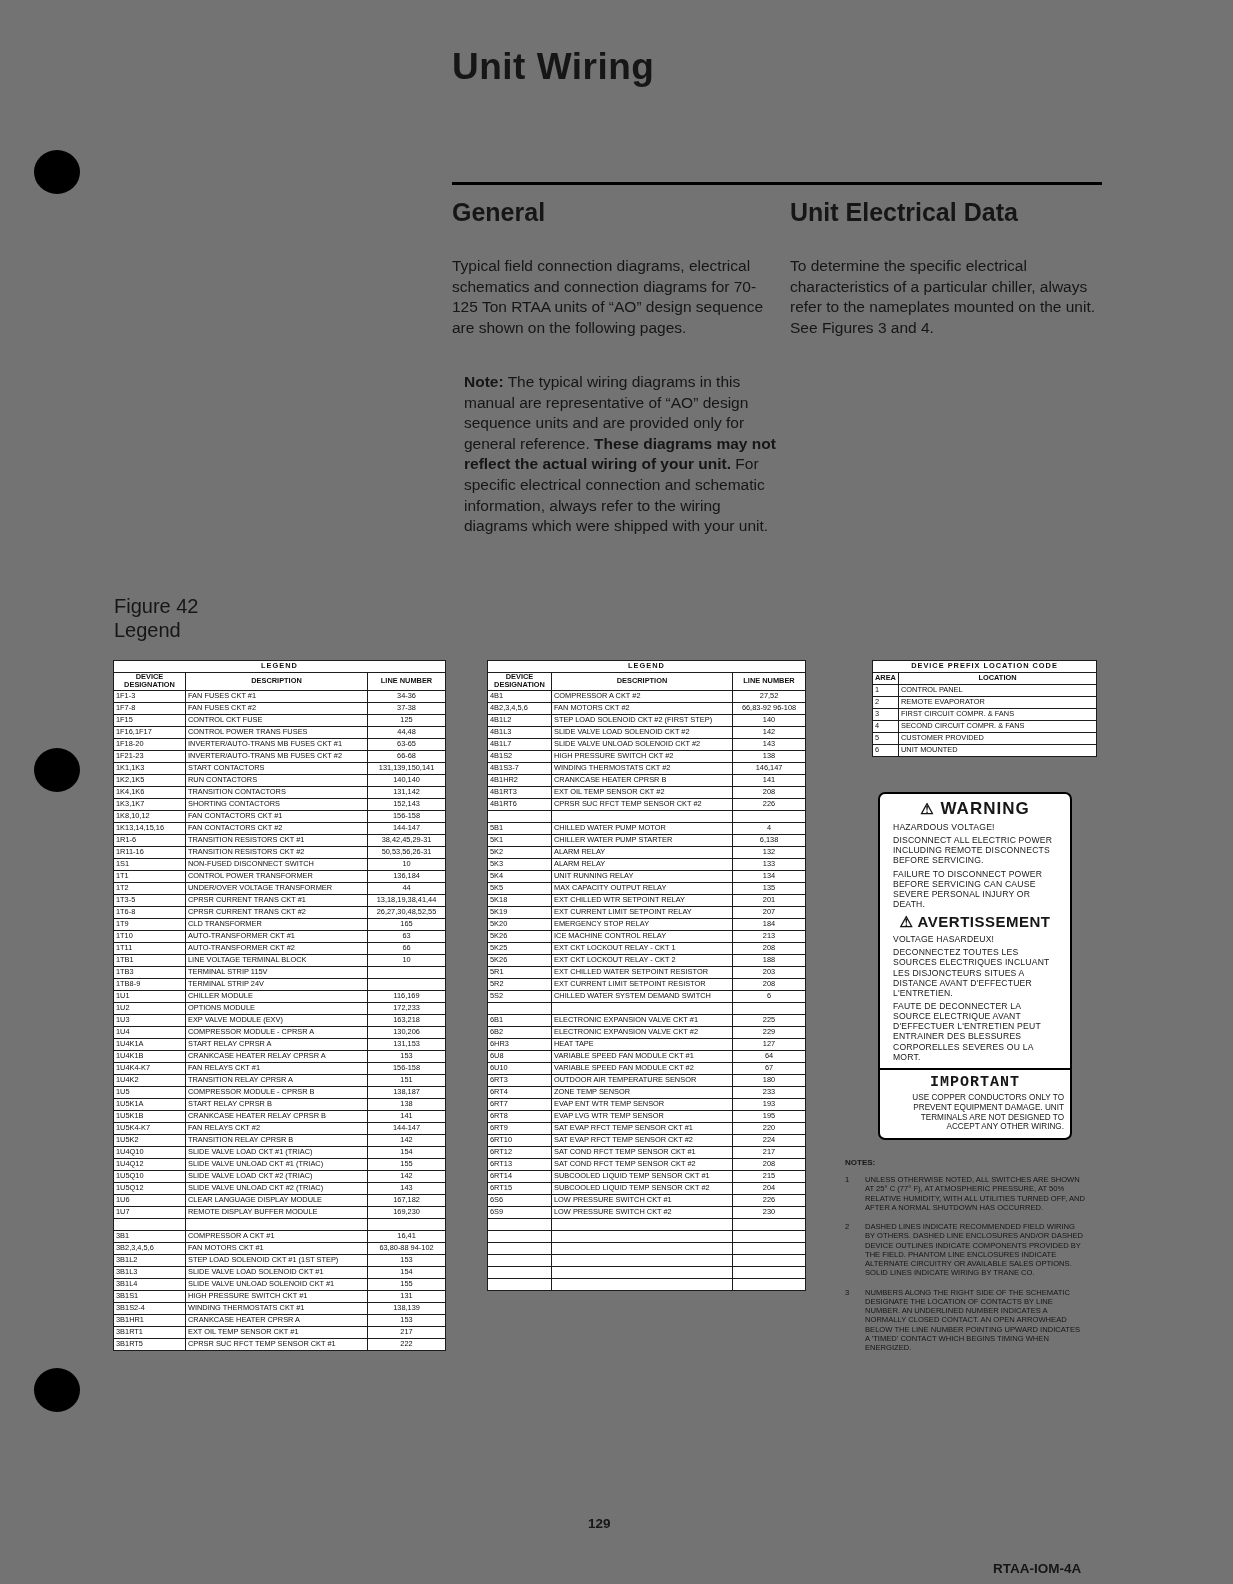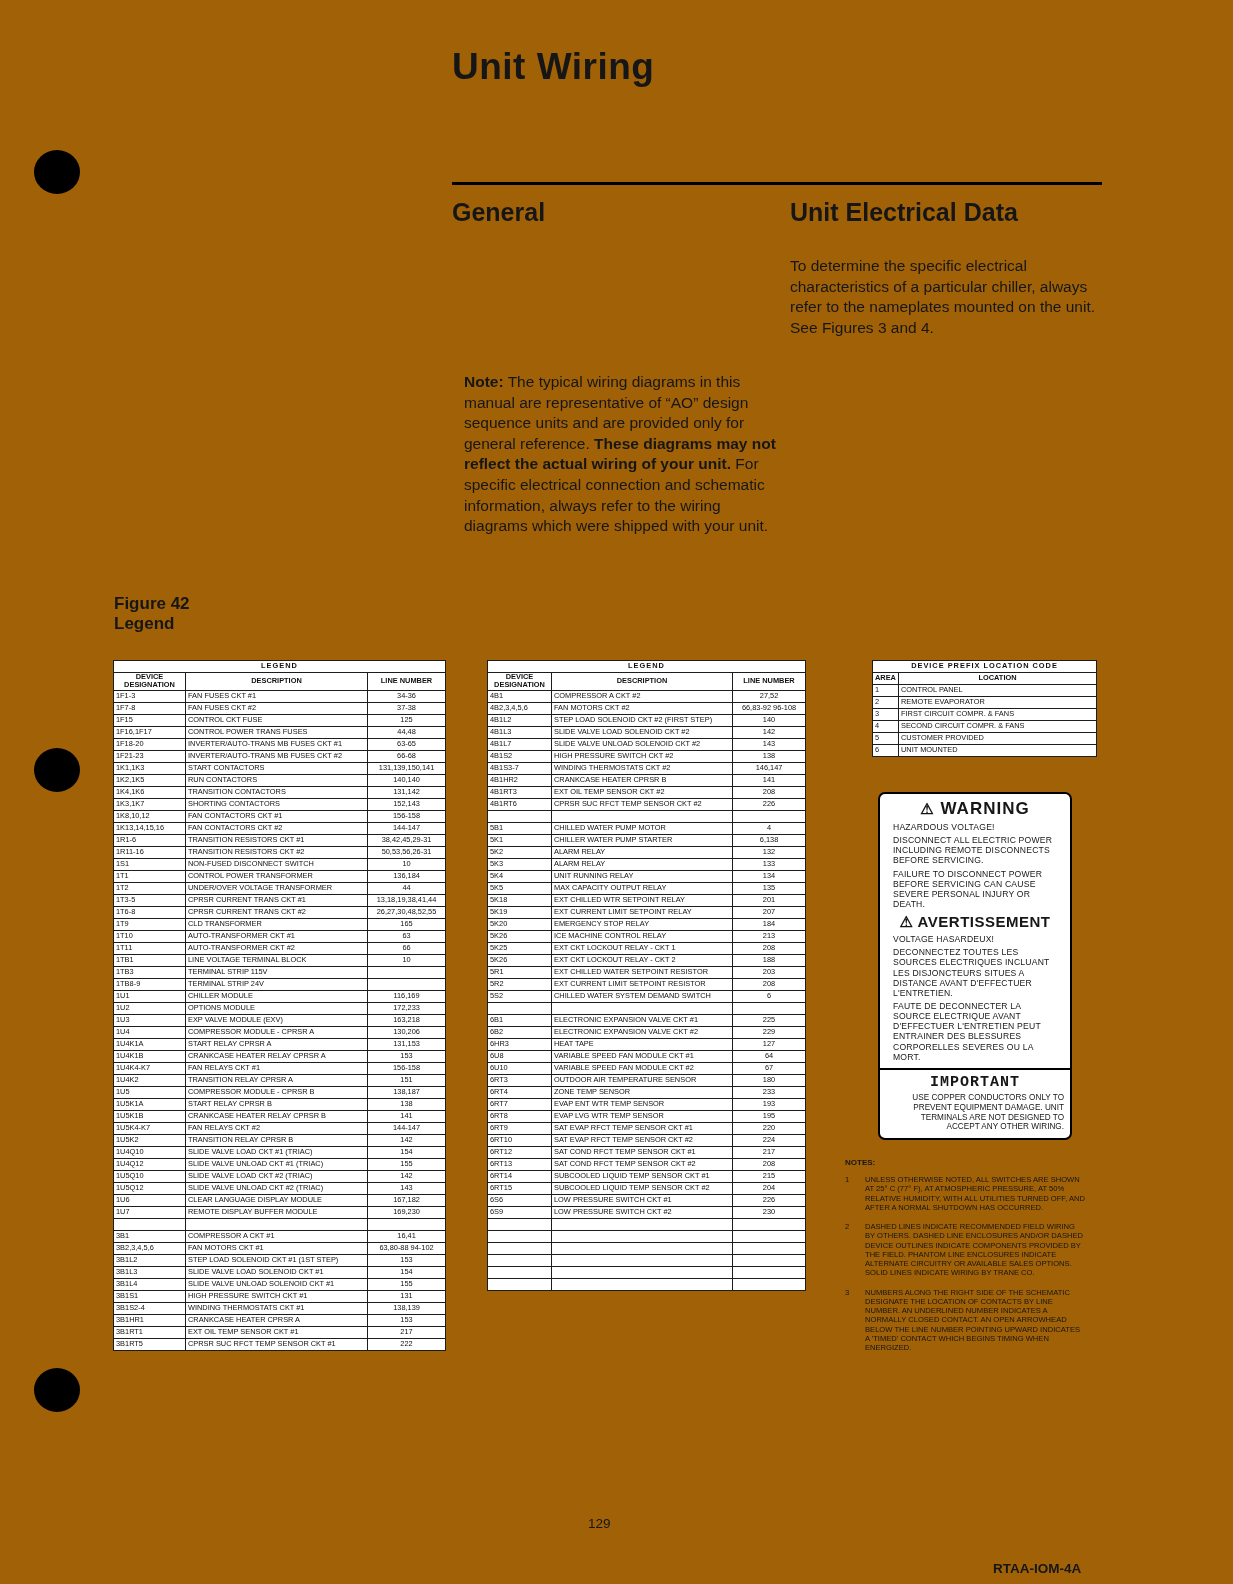--- a/index.html
+++ b/index.html
@@ -1,30 +1,30 @@
 <!DOCTYPE html>
 <html><head>
 <meta charset="utf-8">
 <style>
   html,body { margin:0; padding:0; background:#9a9a9a; }
   .page {
     position:relative; width:1233px; height:1584px; margin:0 auto;
-    background:#a16207; color:#161616;
+    background:#737373; color:#161616;
     font-family:"Liberation Sans", sans-serif;
     overflow:hidden;
   }
   .punch { position:absolute; width:46px; height:44px; background:#000; border-radius:50%; }
 
   .doc-title { position:absolute; left:452px; top:46px; font-size:37px; font-weight:bold; letter-spacing:.5px; }
   .rule { position:absolute; left:452px; top:182px; width:650px; height:3px; background:#000; }
 
   .sec-head { position:absolute; font-size:25px; font-weight:bold; }
   .body-text { position:absolute; font-size:15.5px; line-height:1.33; }
 
-  .fig-label { position:absolute; left:114px; top:594px; font-size:17px; font-weight:bold; line-height:1.2; }
+  .fig-label { position:absolute; left:114px; top:594px; font-size:20px; font-weight:normal; line-height:1.2; }
 
   table.legend { position:absolute; border-collapse:collapse; table-layout:fixed; background:#fff; }
   table.legend th, table.legend td {
     border:1px solid #1c1c1c; font-size:7.4px; line-height:1.12;
     padding:0 2px; height:11px; overflow:hidden; word-wrap:break-word;
     font-weight:normal; text-align:left; vertical-align:middle; color:#101010;
   }
   table.legend th { text-align:center; font-weight:bold; }
   table.legend th.ttl { height:11px; letter-spacing:1px; }
   table.legend td.c2 { text-align:center; }
@@ -41,40 +41,43 @@
   .warnbox .divider { border-top:2px solid #000; margin:6px -6px 4px -6px; }
   .warnbox .imp-title { font-size:15px; font-weight:bold; text-align:center; letter-spacing:1px; margin:2px 0 2px 0;font-family:Liberation Mono, monospace; }
   .warnbox .imp-text { font-size:8.2px; line-height:1.2; text-align:right; }
 
   .notes { position:absolute; left:845px; top:1158px; width:240px; }
   .notes .nlabel { font-size:8px; font-weight:bold; margin-bottom:8px; }
   table.notelist { border-collapse:collapse; }
   table.notelist td { font-size:7.6px; line-height:1.22; vertical-align:top; padding:0 0 10px 0; color:#141414; }
   table.notelist td.num { width:16px; padding-right:4px; }
 
-  .footer-num { position:absolute; left:588px; top:1516px; font-size:13.5px; font-weight:normal; }
+  .footer-num { position:absolute; left:588px; top:1516px; font-size:13.5px; font-weight:bold; }
   .footer-code { position:absolute; left:993px; top:1516px; font-size:13.5px; font-weight:bold;margin-top:45px; }
 
   .bold { font-weight:bold; }
 </style>
 </head>
 <body>
 
 <div class="page">
 
   <div class="punch" style="left:34px; top:150px;"></div>
   <div class="punch" style="left:34px; top:748px;"></div>
   <div class="punch" style="left:34px; top:1368px;"></div>
 
   <div class="doc-title">Unit Wiring</div>
   <div class="rule"></div>
 
   <div class="sec-head" style="left:452px; top:198px;">General</div>
   <div class="sec-head" style="left:790px; top:198px;">Unit Electrical Data</div>
 
+  <div class="body-text" style="left:452px; top:256px; width:312px;">
+    <span>Typical field connection diagrams, electrical schematics and connection diagrams for 70-125 Ton RTAA units of “AO” design sequence are shown on the following pages.</span>
+  </div>
   <div class="body-text" style="left:464px; top:372px; width:312px;">
     <span class="bold">Note:</span><span> The typical wiring diagrams in this manual are representative of “AO” design sequence units and are provided only for general reference. </span><span class="bold">These diagrams may not reflect the actual wiring of your unit.</span><span> For specific electrical connection and schematic information, always refer to the wiring diagrams which were shipped with your unit.</span>
   </div>
 
   <div class="body-text" style="left:790px; top:256px; width:318px;">
     <span>To determine the specific electrical characteristics of a particular chiller, always refer to the nameplates mounted on the unit.  See Figures 3 and 4.</span>
   </div>
 
   <div class="fig-label">
     <div>Figure 42</div>

